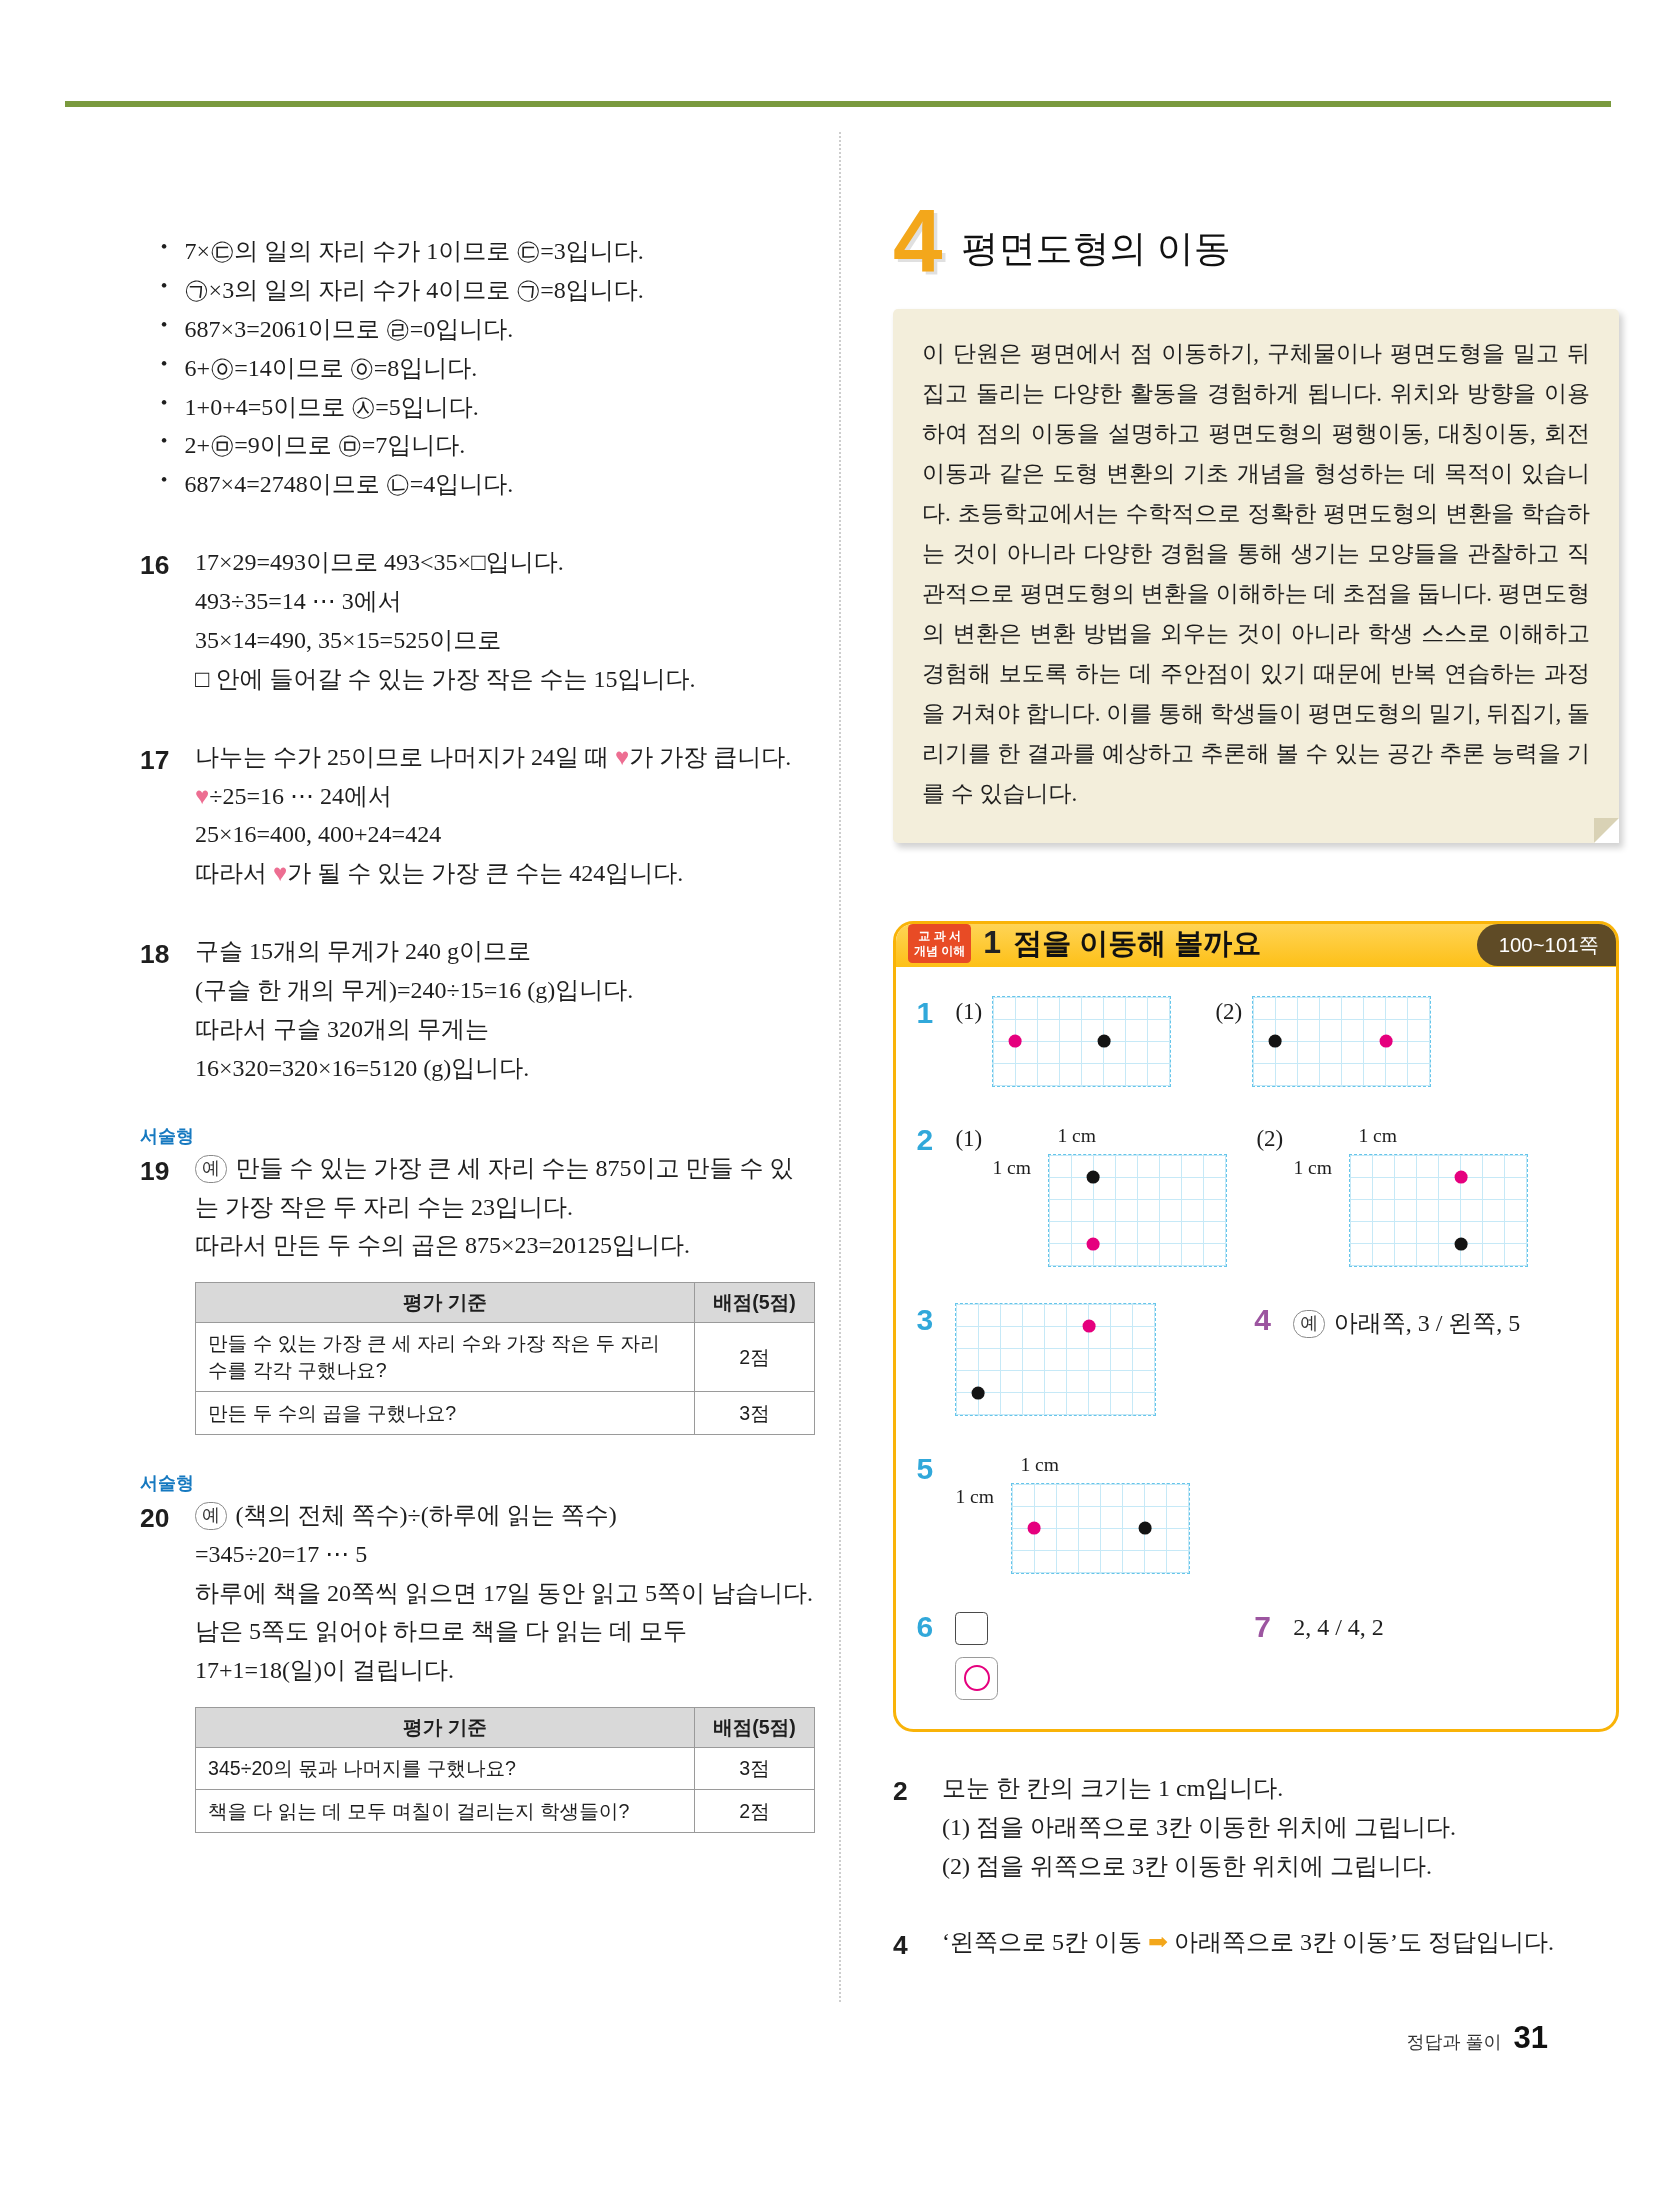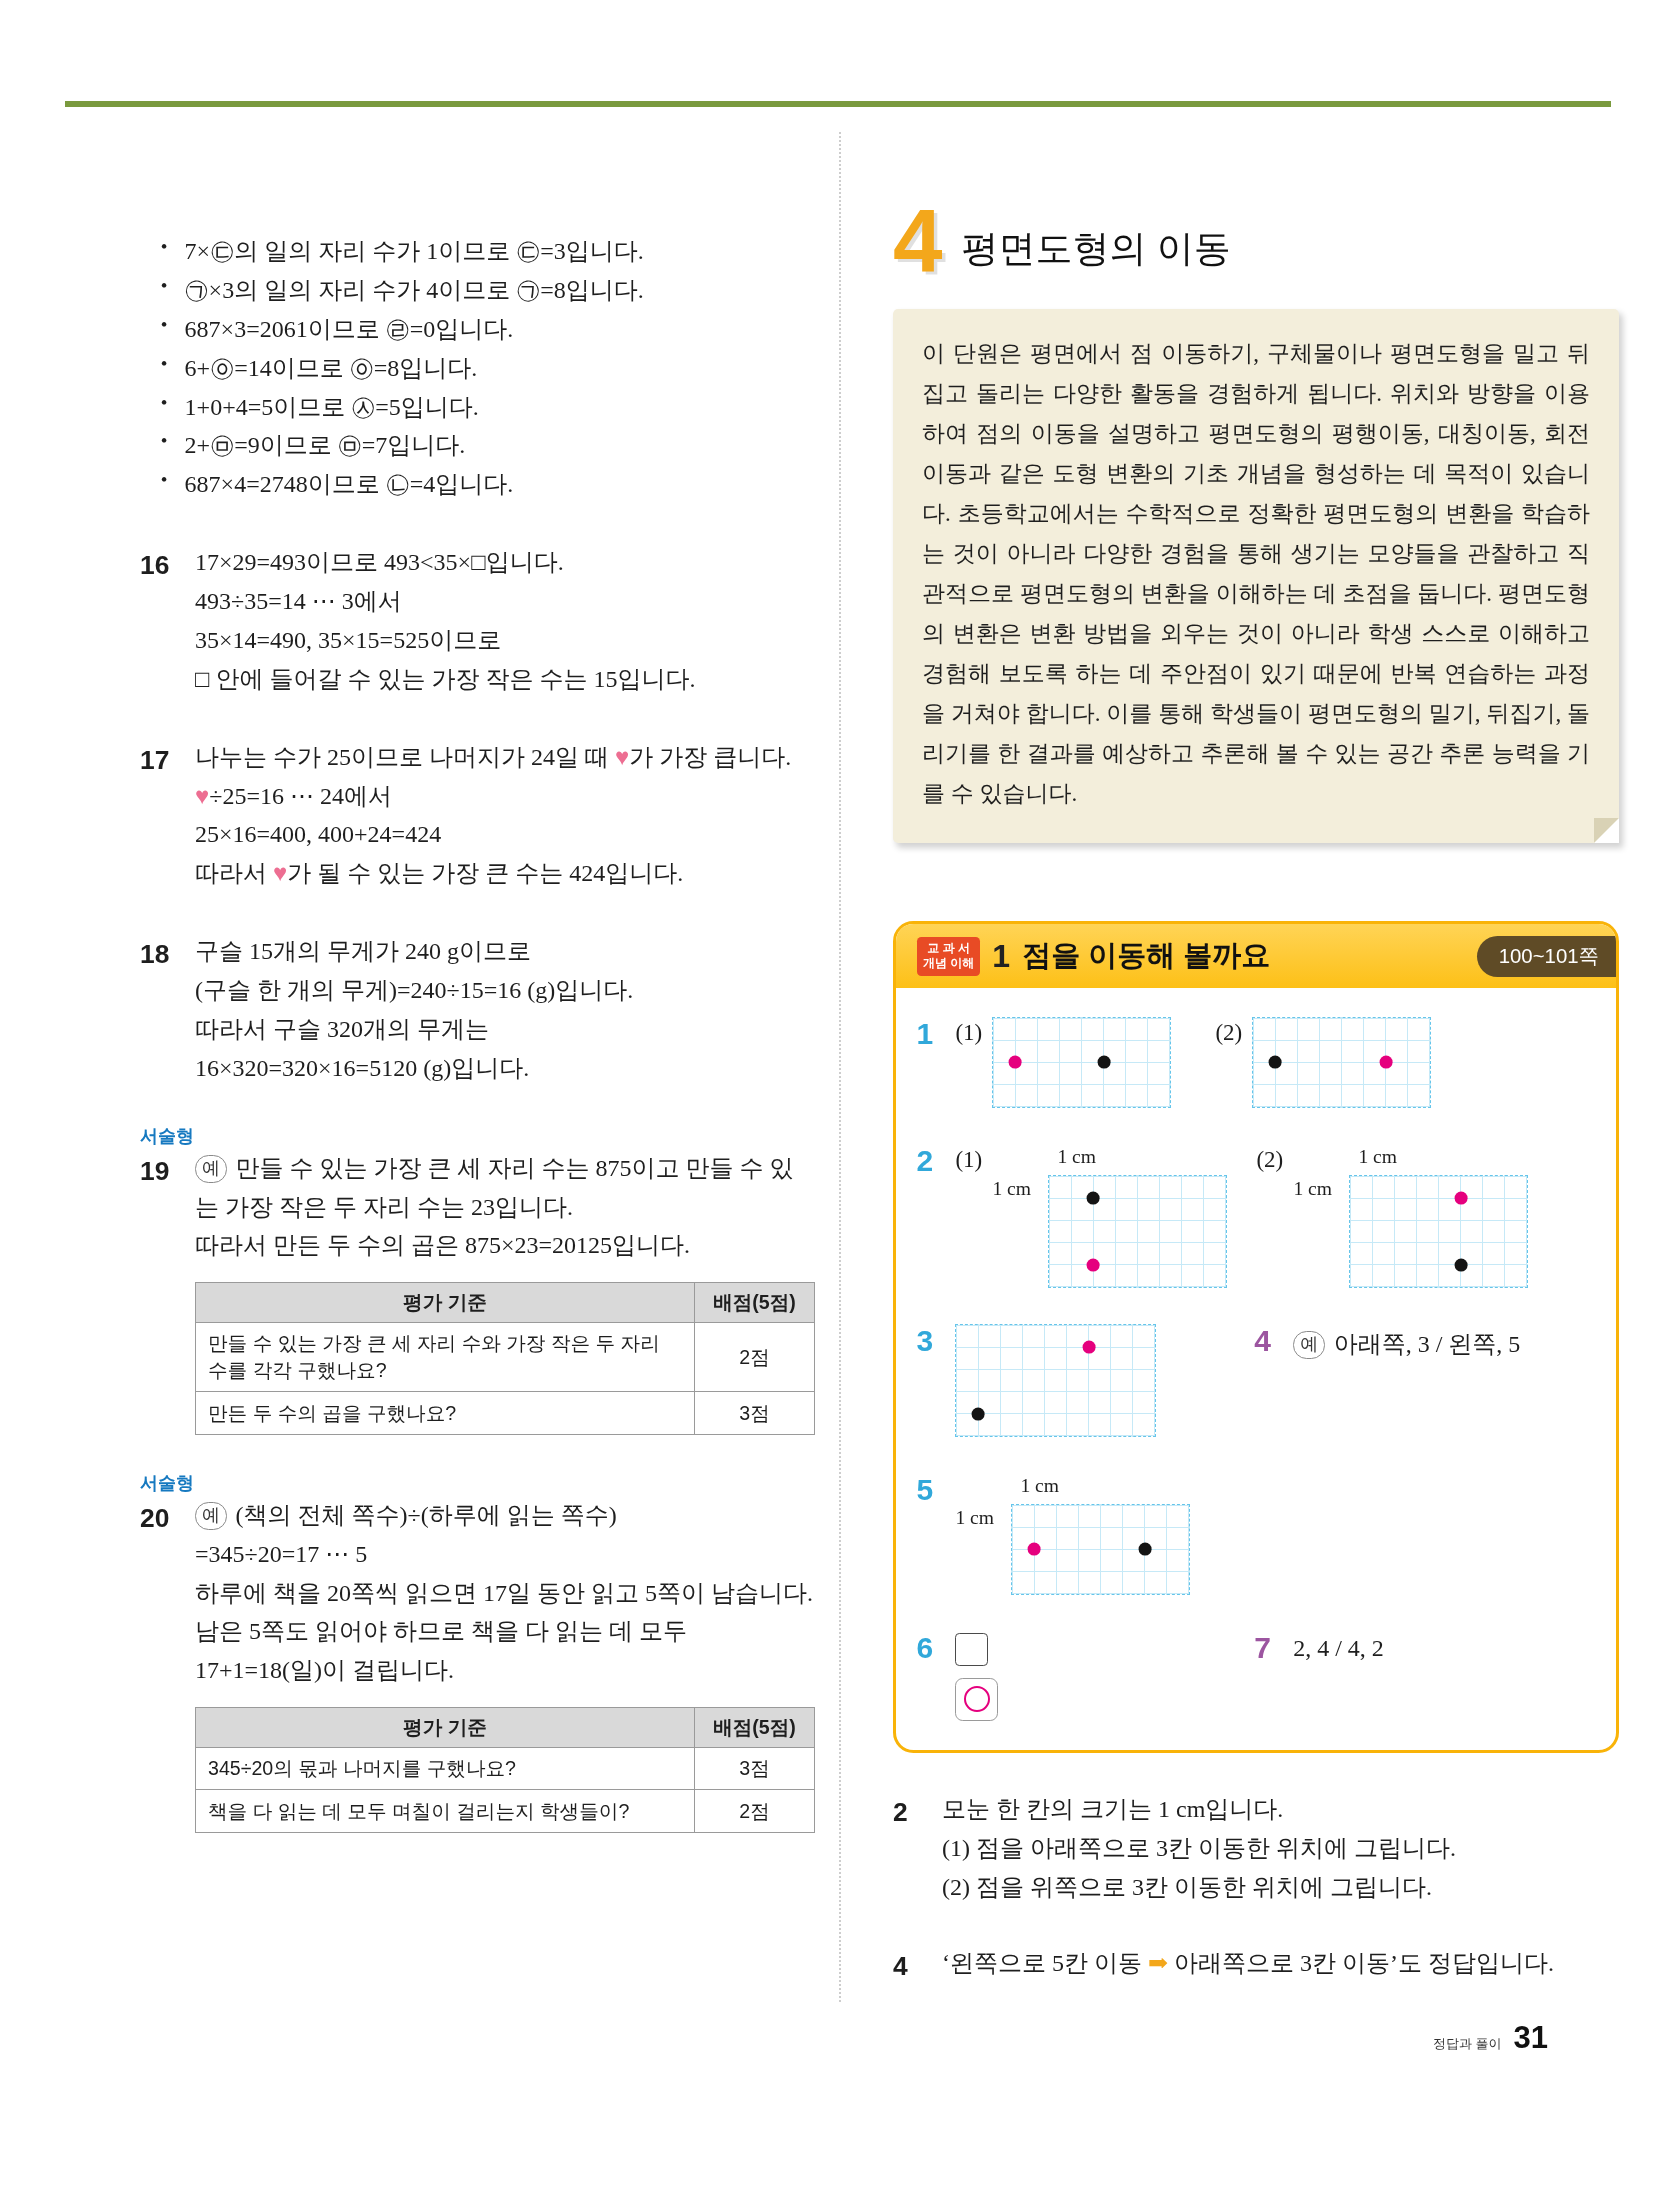--- a/index.html
+++ b/index.html
@@ -43,22 +43,22 @@
   .unit-title{font-family:"Liberation Sans","DejaVu Sans",sans-serif;font-weight:normal;font-size:37px;
         padding-bottom:5.1px;color:#111;}
 
   .intro-box{position:relative;margin-top:29px;background:#f3eedb;padding:25.6px 29px 29px 29px;
         font-size:23px;line-height:1.74;text-align:justify;box-shadow:3.4px 4.3px 6.8px rgba(0,0,0,0.18);
         border-radius:5.1px 5.1px 0 5.1px;}
   .intro-box::after{content:"";position:absolute;right:0;bottom:0;width:0;height:0;
         border-top:25.6px solid #d9d2b5;border-right:25.6px solid #ffffff;}
 
   .concept-box{margin-top:78px;border:3.4px solid #f9b308;border-radius:20.4px;background:#fff;overflow:hidden;}
-  .concept-header{display:flex;align-items:center;height:64px;
-        background:linear-gradient(180deg,#ffd456,#fdc017);padding-left:21px;}
+  .concept-header{display:flex;align-items:flex-start;height:43px;
+        background:linear-gradient(180deg,#ffd456,#fdc017);padding-left:12px;}
   .kyo-badge{flex:none;background:#e84b25;color:#fff;text-align:center;border-radius:4.3px;
         font-family:"Liberation Sans","DejaVu Sans",sans-serif;font-size:12px;line-height:1.25;
         padding:4.3px 6px;font-weight:bold;}
   .concept-num{font-family:"Liberation Sans","DejaVu Sans",sans-serif;font-weight:bold;font-size:32px;
         margin:0 12px 0 12px;color:#222;}
   .concept-title{font-family:"Liberation Sans","DejaVu Sans",sans-serif;font-weight:bold;font-size:29px;color:#111;}
   .pages-badge{margin-left:auto;background:#5f4b26;color:#fff;font-size:20.4px;
         font-family:"Liberation Sans","DejaVu Sans",sans-serif;
         padding:6.8px 17px 6.8px 22px;border-radius:22px 0 0 22px;}
 
@@ -88,21 +88,21 @@
   .ans-box{width:41px;height:41px;border:1.7px solid #9a9a9a;border-radius:7.7px;background:#fff;
         display:flex;align-items:center;justify-content:center;}
   .ans-circle{width:22px;height:22px;border:2.6px solid #e5007e;border-radius:50%;}
 
   .note{display:flex;margin-top:37px;font-size:24px;line-height:1.62;}
   .note .inum{width:49px;}
   .arrow{color:#f3a71b;font-weight:bold;}
 
   .footer{position:absolute;right:128px;top:2020px;display:flex;align-items:baseline;gap:12px;
         font-family:"Liberation Sans","DejaVu Sans",sans-serif;}
-  .footer .flabel{font-size:13px;color:#333;}
+  .footer .flabel{font-size:18px;color:#333;}
   .footer .fpage{font-size:31px;font-weight:bold;color:#111;}
 </style>
 </head>
 <body>
 
 <div class="page">
 
   <div class="green-rule"></div>
   <div class="v-divider"></div>
 

